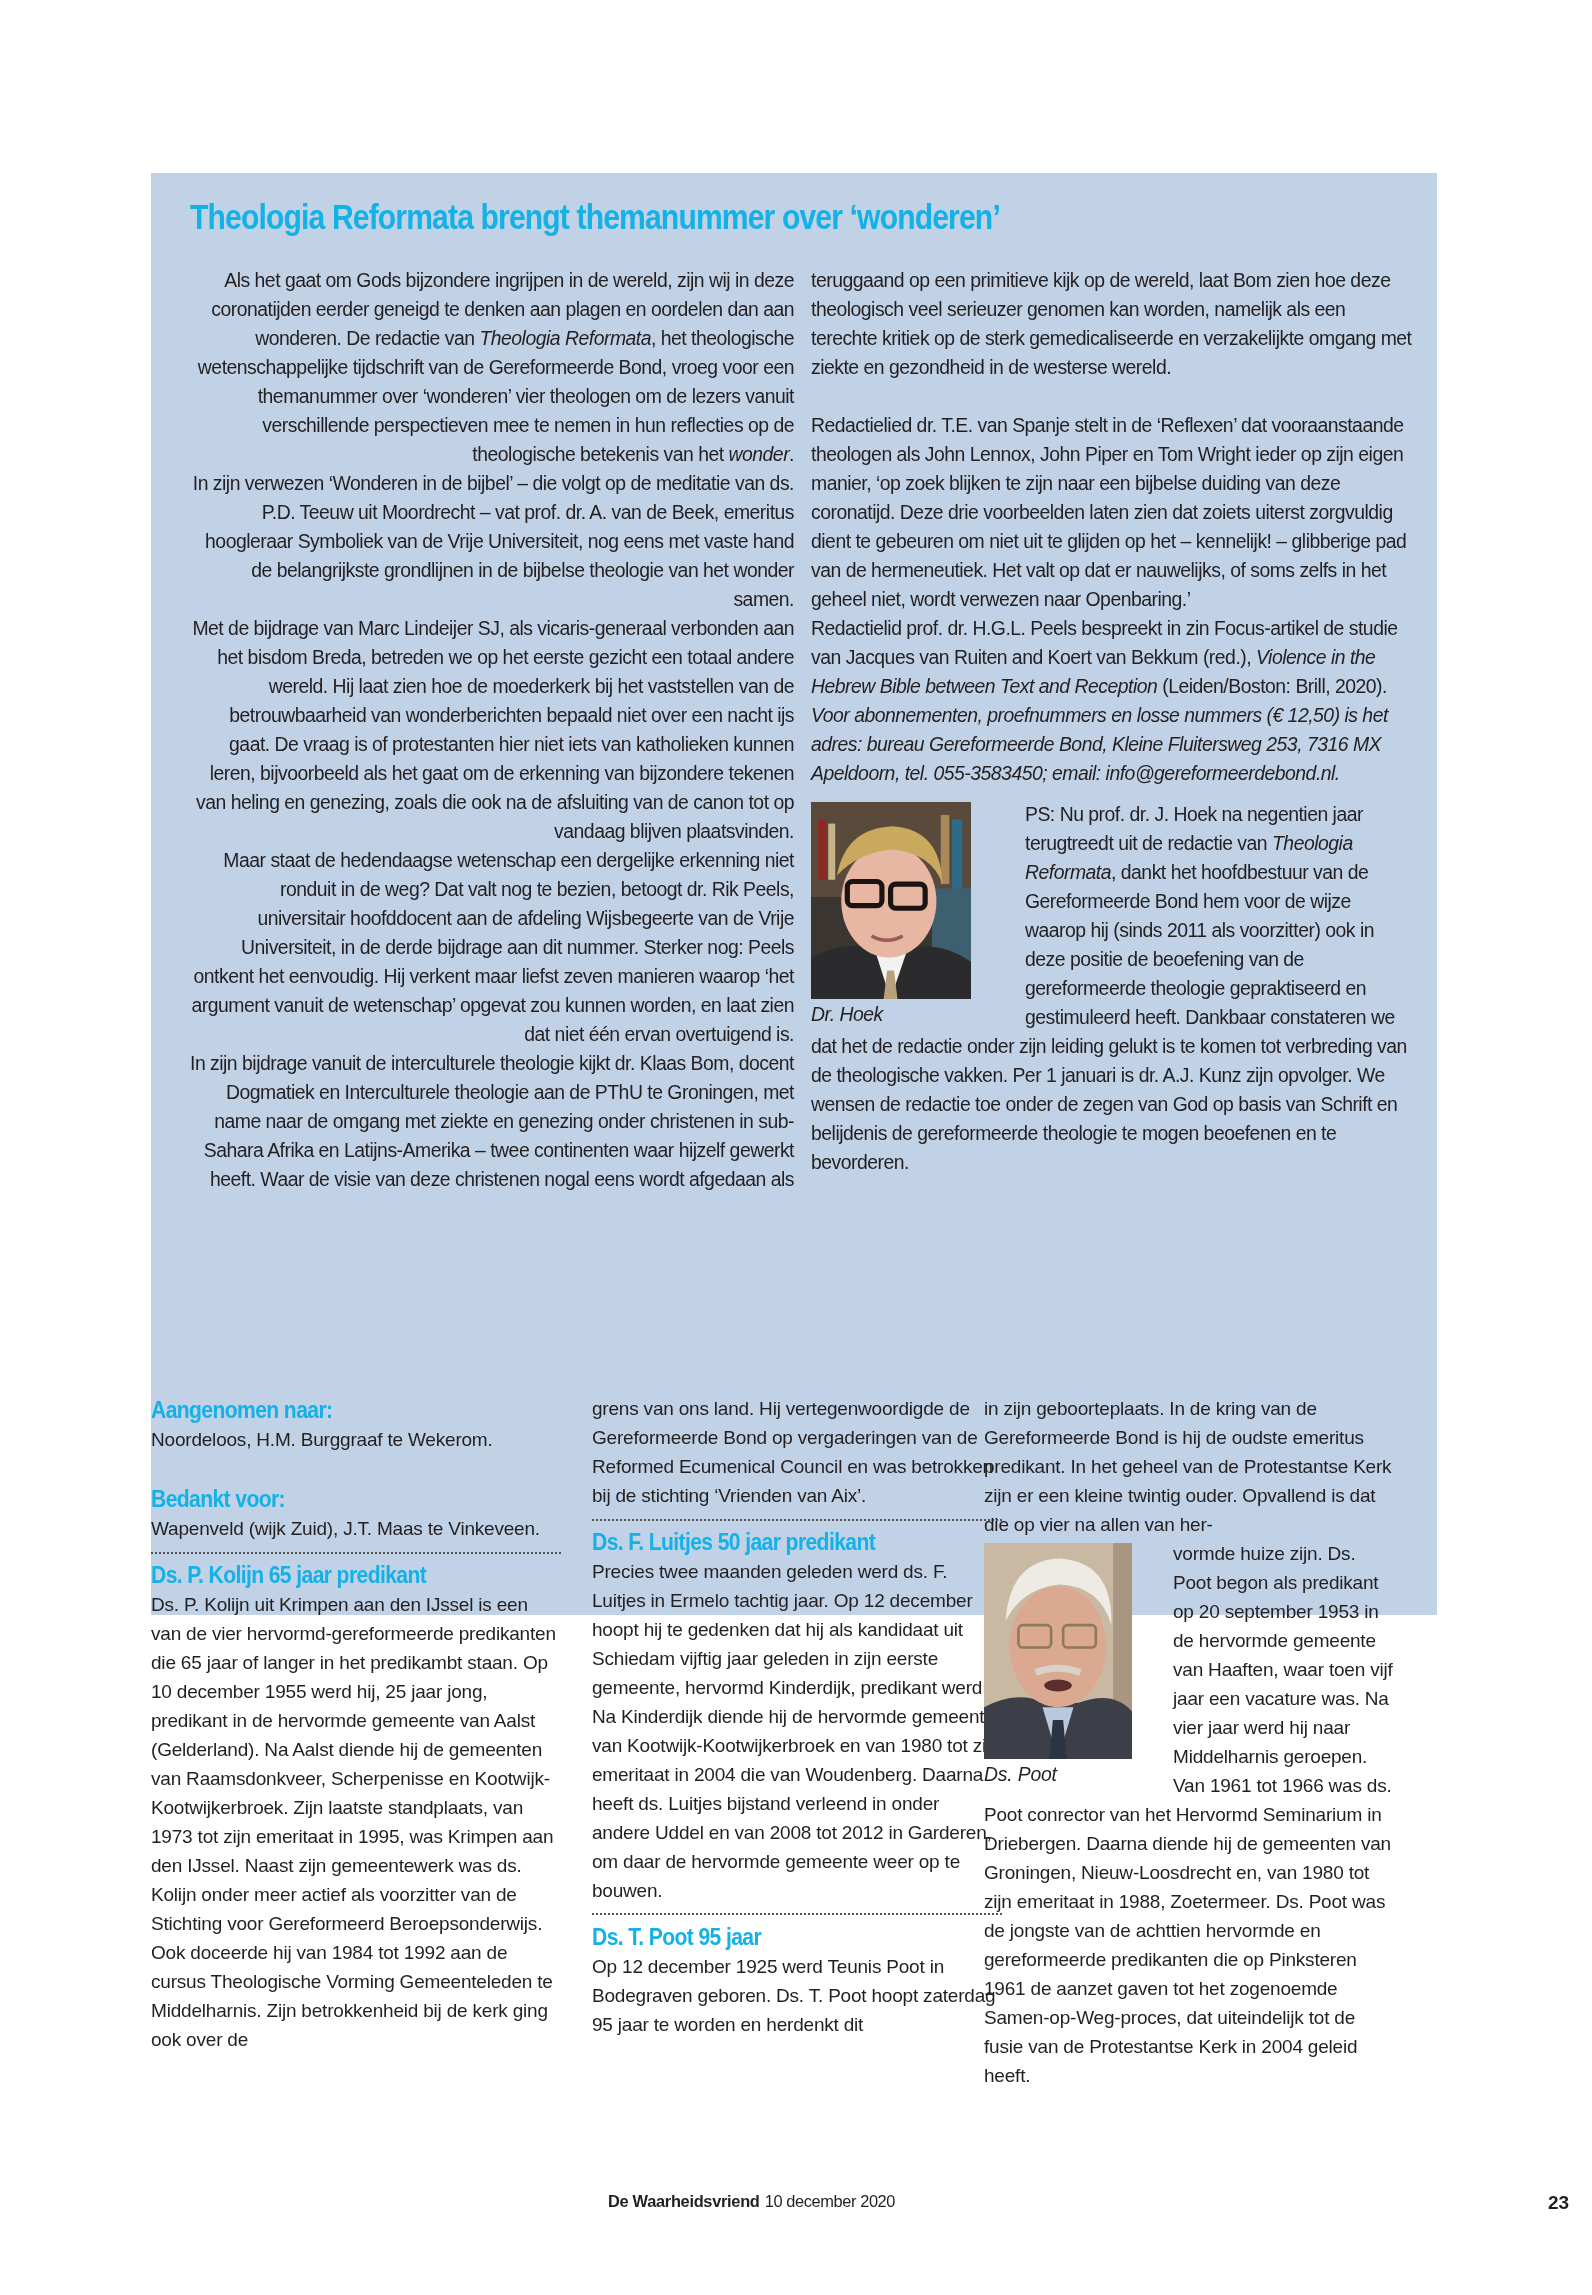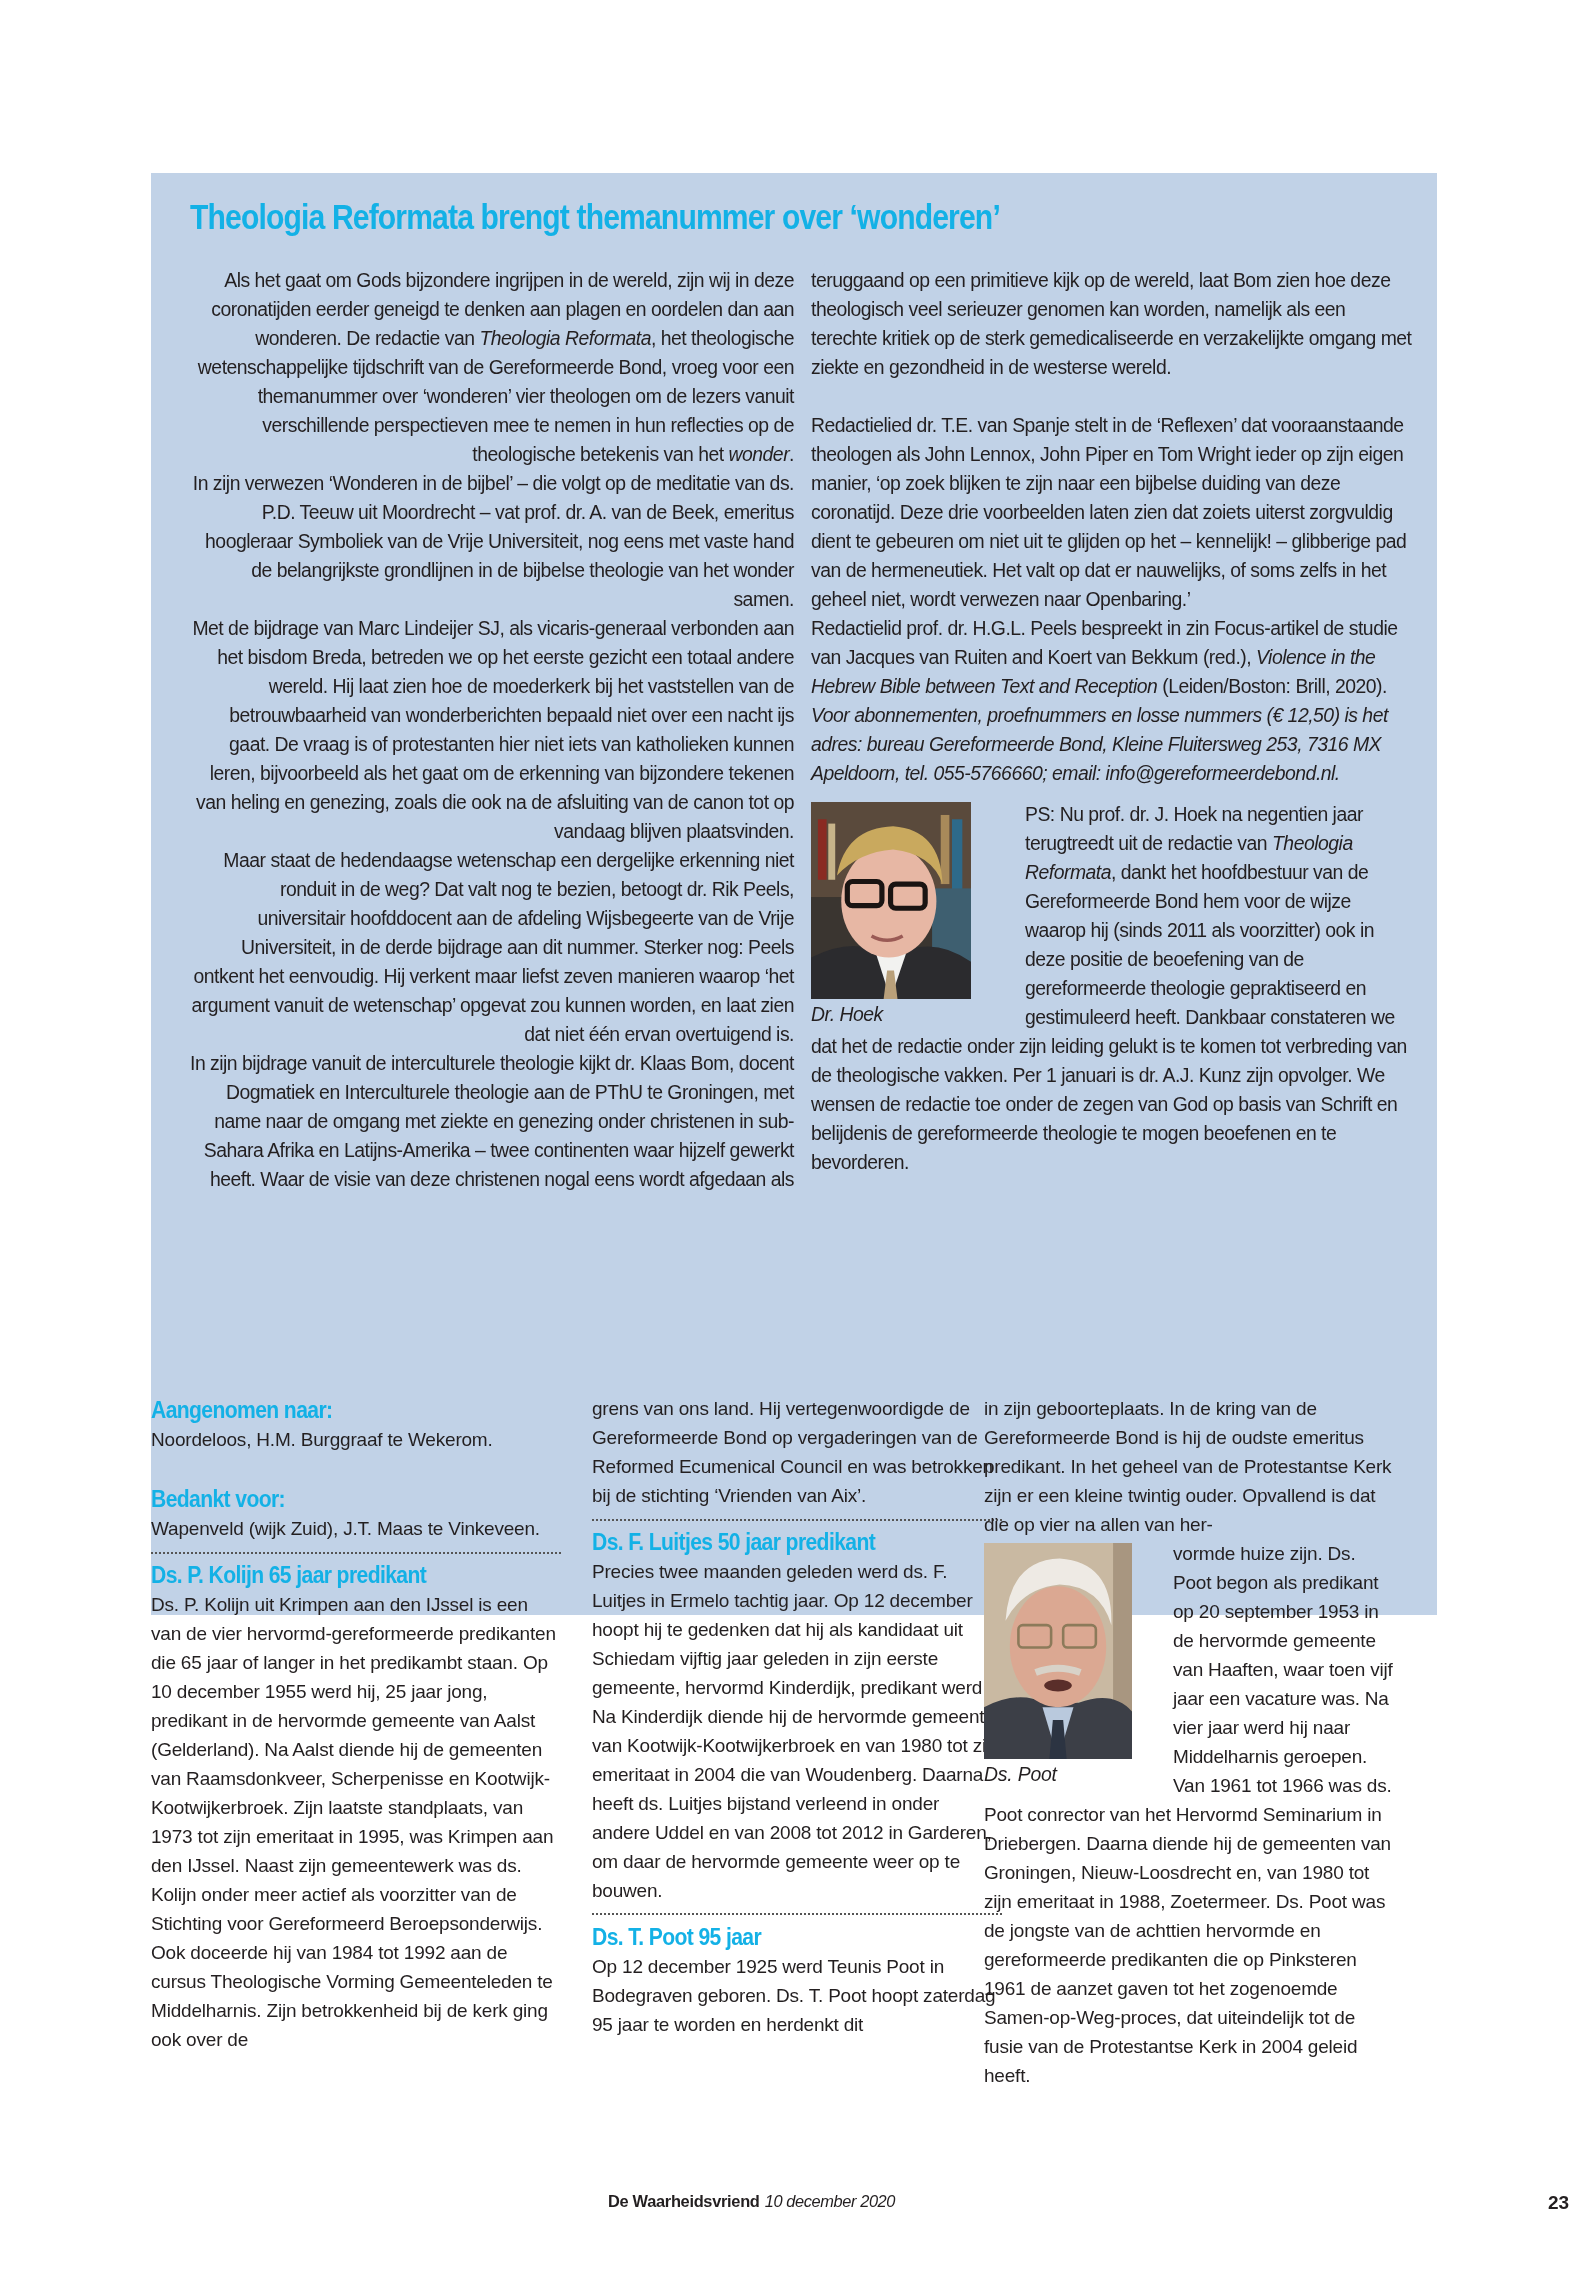--- a/index.html
+++ b/index.html
@@ -33,21 +33,21 @@
   .sec-head { margin: 0; font-size: 24px; line-height: 31px; font-weight: bold; color: #13b1e6;
               letter-spacing: -0.7px; transform: scaleX(0.88); transform-origin: left top; white-space: nowrap; }
   .dotted { border: 0; border-top: 2.6px dotted #555; margin: 8.6px 0 5.2px 0; height: 0; }
   .spacer { height: 29px; }
 
   .poot-box { float: left; width: 177px; margin: 3.5px 12px 0 0; }
   .poot-photo { width: 148px; height: 216px; display: block; }
 
   .footer { position: absolute; top: 2192px; left: 608px; font-size: 16.4px; white-space: nowrap; }
   .footer .pub { font-weight: bold; letter-spacing: -0.3px; text-align: center; }
-  .footer .date { font-style: italic; margin-left: 5.2px; letter-spacing: -0.4px; }
+  .footer .date { margin-left: 5.2px; letter-spacing: -0.4px; }
   .pagenum { position: absolute; top: 2192px; left: 1504px; font-size: 19px; font-weight: bold; margin-left: 44px; }
 </style>
 </head>
 <body>
 
 <section class="box">
   <h1 class="box-title">Theologia Reformata brengt themanummer over ‘wonderen’</h1>
 
   <div class="bcol bcol-left">
     <p><span>Als het gaat om Gods bijzondere ingrijpen in de wereld, zijn wij in deze coronatijden eerder geneigd te denken aan plagen en oordelen dan aan wonderen. De redactie van </span><span class="it">Theologia Reformata</span><span>, het theologische wetenschappelijke tijdschrift van de Gereformeerde Bond, vroeg voor een themanummer over ‘wonderen’ vier theologen om de lezers vanuit verschillende perspectieven mee te nemen in hun reflecties op de theologische betekenis van het </span><span class="it">wonder</span><span>.</span></p>
@@ -55,21 +55,21 @@
     <p>Met de bijdrage van Marc Lindeijer SJ, als vicaris-generaal verbonden aan het bisdom Breda, betreden we op het eerste gezicht een totaal andere wereld. Hij laat zien hoe de moederkerk bij het vaststellen van de betrouwbaarheid van wonderberichten bepaald niet over een nacht ijs gaat. De vraag is of protestanten hier niet iets van katholieken kunnen leren, bijvoorbeeld als het gaat om de erkenning van bijzondere tekenen van heling en genezing, zoals die ook na de afsluiting van de canon tot op vandaag blijven plaatsvinden.</p>
     <p>Maar staat de hedendaagse wetenschap een dergelijke erkenning niet ronduit in de weg? Dat valt nog te bezien, betoogt dr. Rik Peels, universitair hoofddocent aan de afdeling Wijsbegeerte van de Vrije Universiteit, in de derde bijdrage aan dit nummer. Sterker nog: Peels ontkent het eenvoudig. Hij verkent maar liefst zeven manieren waarop ‘het argument vanuit de wetenschap’ opgevat zou kunnen worden, en laat zien dat niet één ervan overtuigend is.</p>
     <p>In zijn bijdrage vanuit de interculturele theologie kijkt dr. Klaas Bom, docent Dogmatiek en Interculturele theologie aan de PThU te Groningen, met name naar de omgang met ziekte en genezing onder christenen in sub-Sahara Afrika en Latijns-Amerika – twee continenten waar hijzelf gewerkt heeft. Waar de visie van deze christenen nogal eens wordt afgedaan als</p>
   </div>
 
   <div class="bcol bcol-right">
     <p>teruggaand op een primitieve kijk op de wereld, laat Bom zien hoe deze theologisch veel serieuzer genomen kan worden, namelijk als een terechte kritiek op de sterk gemedicaliseerde en verzakelijkte omgang met ziekte en gezondheid in de westerse wereld.</p>
     <div class="gap"></div>
     <p>Redactielied dr. T.E. van Spanje stelt in de ‘Reflexen’ dat vooraanstaande theologen als John Lennox, John Piper en Tom Wright ieder op zijn eigen manier, ‘op zoek blijken te zijn naar een bijbelse duiding van deze coronatijd. Deze drie voorbeelden laten zien dat zoiets uiterst zorgvuldig dient te gebeuren om niet uit te glijden op het – kennelijk! – glibberige pad van de hermeneutiek. Het valt op dat er nauwelijks, of soms zelfs in het geheel niet, wordt verwezen naar Openbaring.’</p>
     <p><span>Redactielid prof. dr. H.G.L. Peels bespreekt in zin Focus-artikel de studie van Jacques van Ruiten and Koert van Bekkum (red.), </span><span class="it">Violence in the Hebrew Bible between Text and Reception</span><span> (Leiden/Boston: Brill, 2020).</span></p>
-    <p class="it">Voor abonnementen, proefnummers en losse nummers (€ 12,50) is het adres: bureau Gereformeerde Bond, Kleine Fluitersweg 253, 7316 MX Apeldoorn, tel. 055-5766660; email: info@gereformeerdebond.nl.</p>
+    <p class="it">Voor abonnementen, proefnummers en losse nummers (€ 12,50) is het adres: bureau Gereformeerde Bond, Kleine Fluitersweg 253, 7316 MX Apeldoorn, tel. 055-3583450; email: info@gereformeerdebond.nl.</p>
     <div style="height:12px"></div>
     <div class="photo-box">
       <svg class="photo" viewBox="0 0 185 228" preserveAspectRatio="none">
         <rect width="185" height="228" fill="#3a3530"></rect>
         <rect x="0" y="0" width="185" height="110" fill="#5a4a3c"></rect>
         <rect x="8" y="20" width="10" height="70" fill="#8a2a22"></rect>
         <rect x="20" y="25" width="8" height="65" fill="#c7b48a"></rect>
         <rect x="150" y="15" width="10" height="80" fill="#a88a5a"></rect>
         <rect x="163" y="20" width="12" height="180" fill="#2e6a8a"></rect>
         <rect x="140" y="100" width="45" height="120" fill="#3e5f70"></rect>

